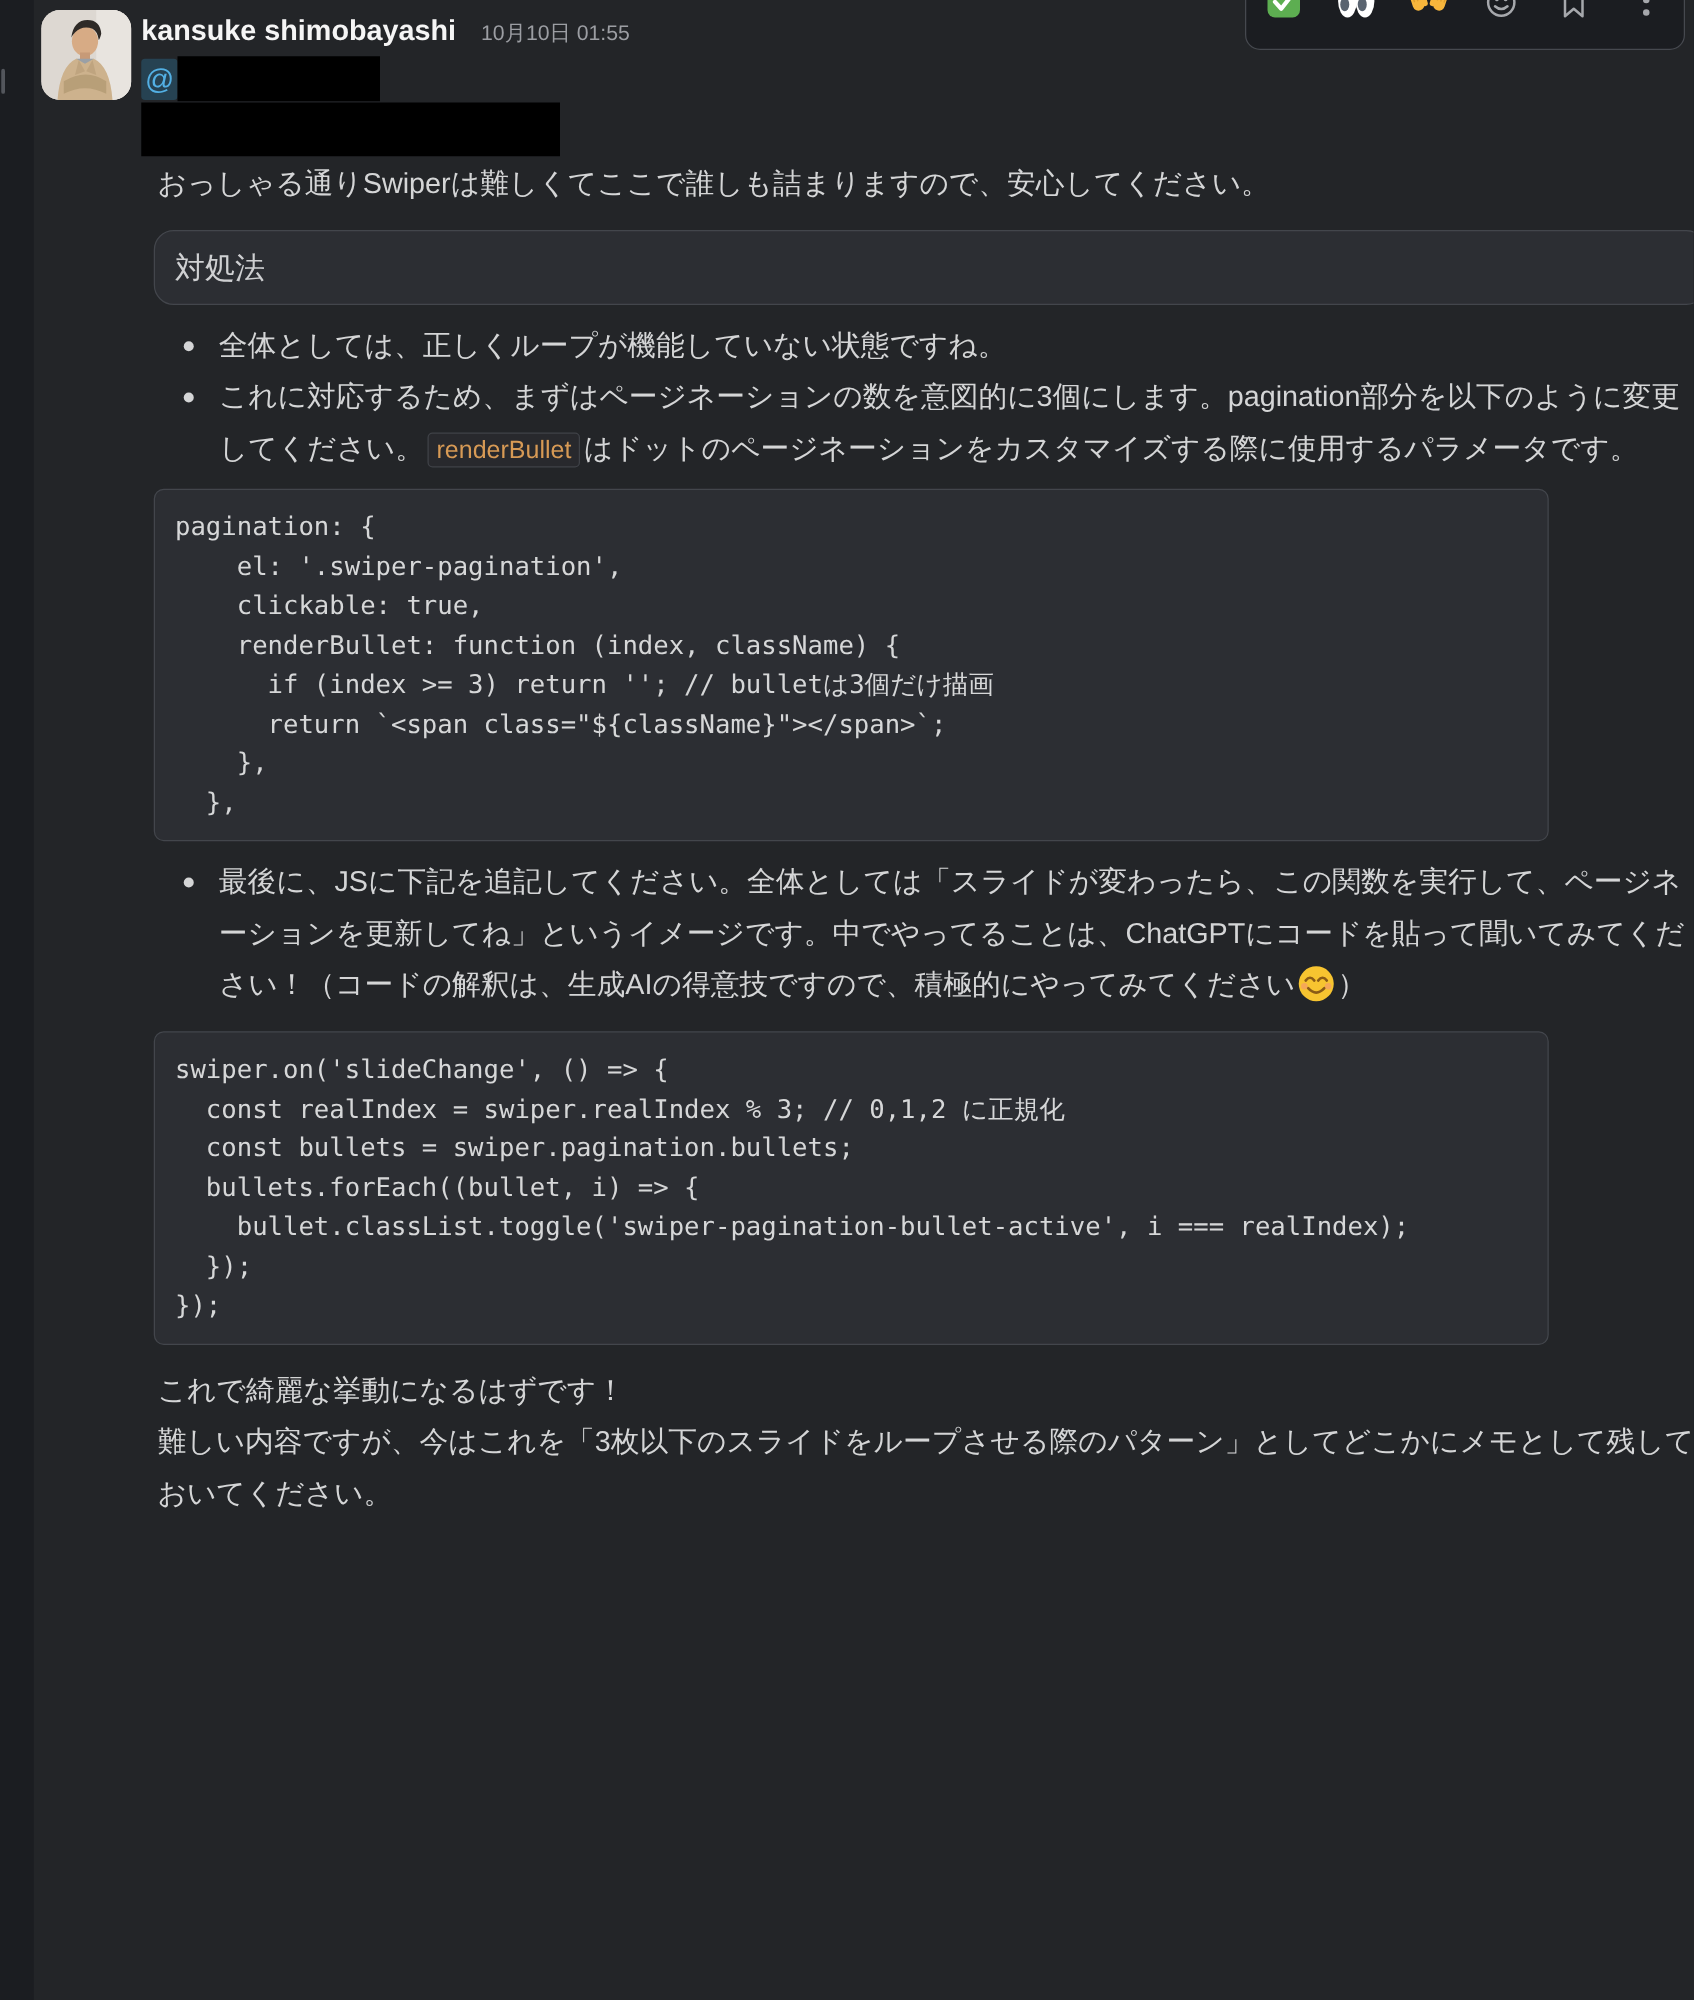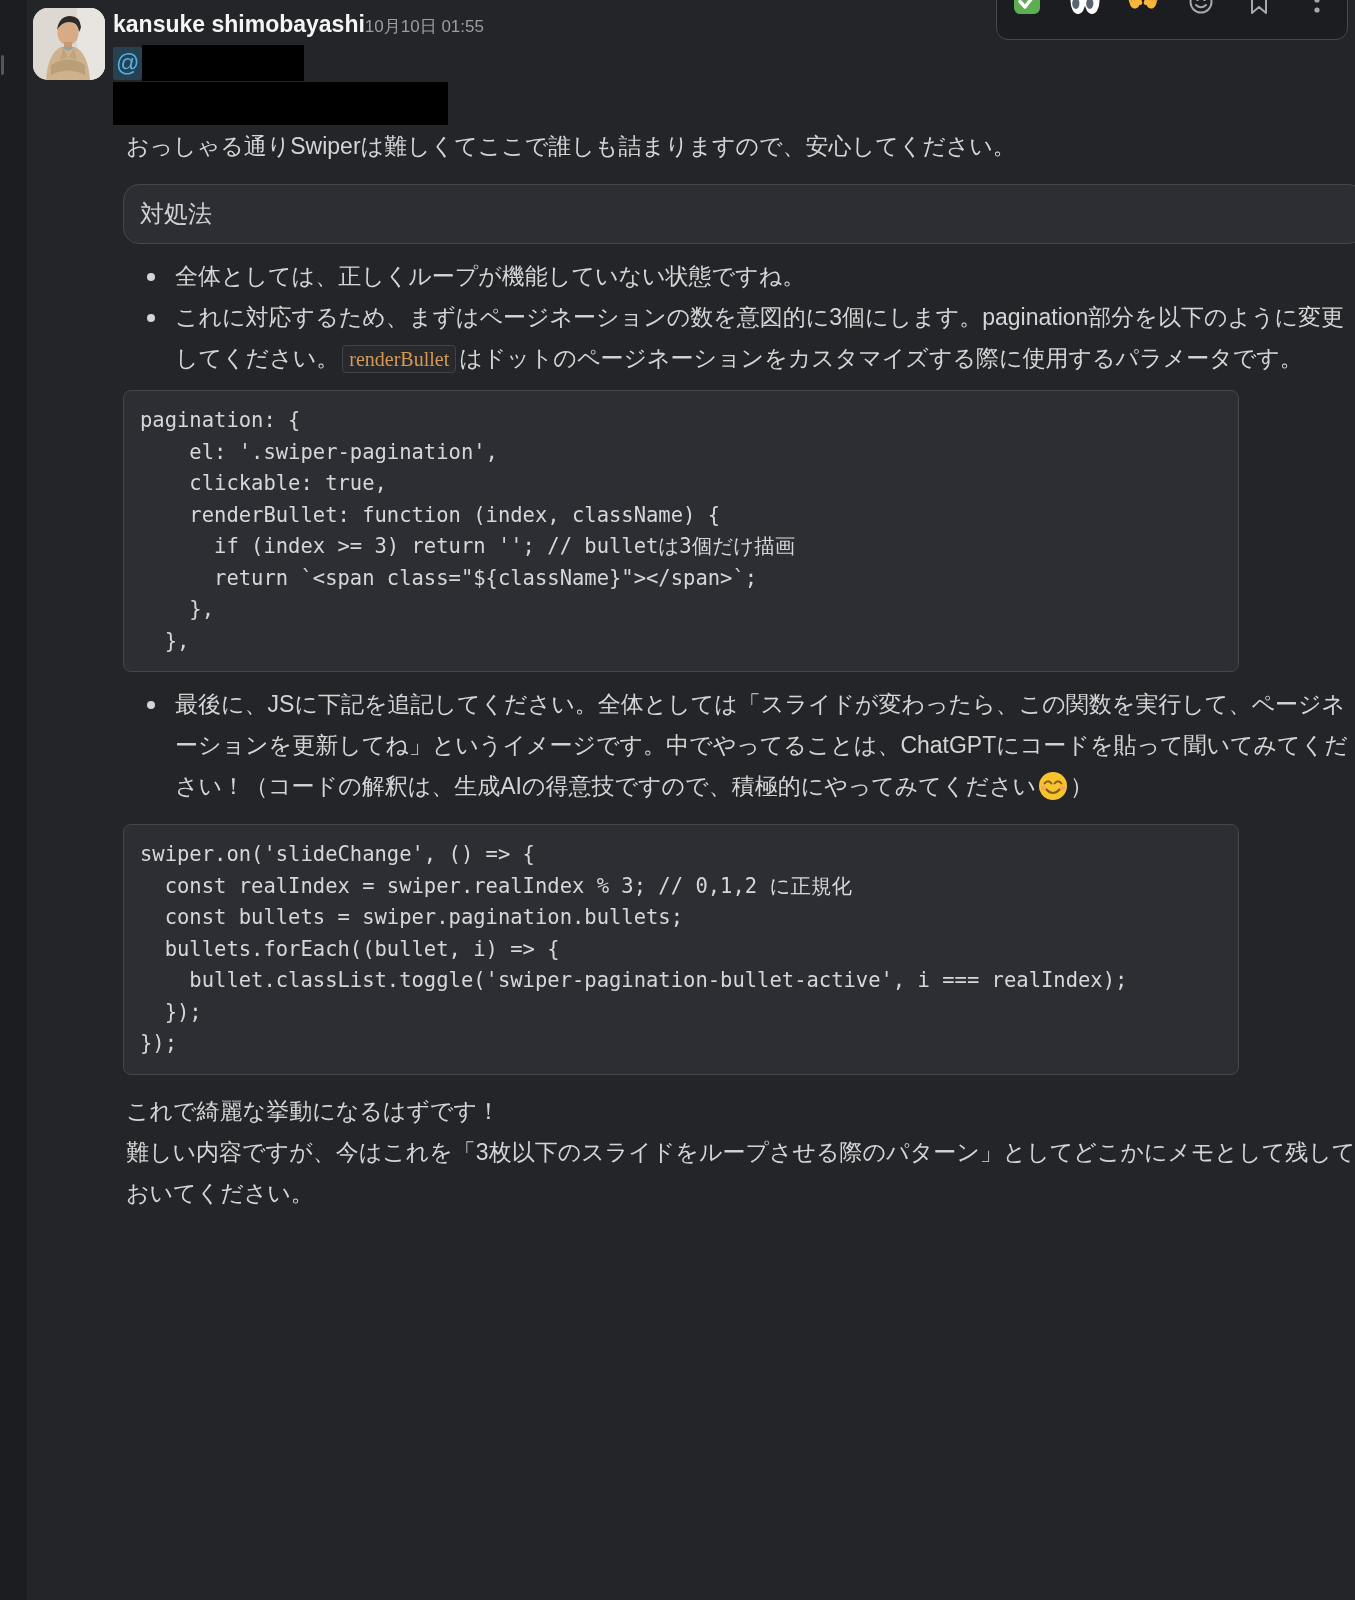--- a/index.html
+++ b/index.html
@@ -5,42 +5,42 @@
   html,body{margin:0;padding:0;background:#222529;}
   .page{position:relative;width:1355px;height:1600px;background:#232528;overflow:hidden;
         font-family:"Liberation Sans","DejaVu Sans",sans-serif;color:#d4d5d6;}
   .left-gutter{position:absolute;left:0;top:0;width:27px;height:1600px;background:#1b1d21;}
   .scroll-thumb{position:absolute;left:1px;top:55px;width:3px;height:20px;background:#53565c;border-radius:2px;}
 
   
   .avatar{position:absolute;left:33px;top:8px;width:72px;height:72px;border-radius:15px;overflow:hidden;background:#ddd8d2;}
   .hdr{position:absolute;left:113px;top:11px;white-space:nowrap;}
   .author{font-size:23px;font-weight:bold;color:#f5f5f5;margin-top:29px;}
-  .ts{font-size:17px;color:#9c9ea3;margin-left:0;}
+  .ts{font-size:17px;color:#9c9ea3;margin-left:20px;}
 
   
   .mention-row{position:absolute;left:113px;top:45px;width:500px;height:80px;}
   .mention-pill{position:absolute;left:0;top:2px;height:33px;min-width:23px;padding:0 3px;
     display:inline-flex;align-items:center;background:#264252;border-radius:3px;
     color:#53b0e4;font-size:23px;}
   .redact1{position:absolute;left:29px;top:0;width:162px;height:36px;background:#000;}
   .redact2{position:absolute;left:0;top:37px;width:335px;height:43px;background:#000;}
 
   
   .content{position:absolute;left:126px;top:126px;width:1240px;}
   .body-text{font-size:23px;line-height:41px;color:#d4d5d6;margin:0;}
   .remedy-box{margin:17px 0 0 -3px;width:1242px;box-sizing:border-box;background:#2c2e33;
     border:1px solid #43464c;border-radius:16px;padding:15px 16px;
     font-family:"DejaVu Sans Mono",monospace;font-size:24px;line-height:28px;color:#cfd0d2;}
   ul.bullets{margin:12px 0 0 0;padding:0;list-style:none;}
   ul.bullets li{position:relative;padding-left:49px;font-size:23px;line-height:41px;color:#d4d5d6;}
   ul.bullets li::before{content:"";position:absolute;left:21px;top:17px;width:8px;height:8px;
     border-radius:50%;background:#d4d5d6;}
   .inline-code{background:#28292d;border:1px solid #3f4247;border-radius:4px;padding:2px 6px;
-    font-family:Liberation Serif, serif;font-size:20px;color:#d79a55;margin:0 3px;}
+    font-family:Liberation Sans, sans-serif;font-size:20px;color:#d79a55;margin:0 3px;}
   pre.codeblock{margin:10px 0 0 -3px;width:1116px;box-sizing:border-box;background:#2c2e33;
     border:1px solid #43464c;border-radius:8px;padding:14px 16px;
     font-family:"DejaVu Sans Mono",monospace;font-size:20.5px;line-height:31.5px;
     color:#d6d7d8;white-space:pre;overflow:hidden;}
   .outro{margin:16px 0 0 0;}
   .emoji-inline{display:inline-block;vertical-align:-7px;margin:0 2px;}
 
   
   .toolbar{position:absolute;left:996px;top:-38px;width:352px;height:78px;box-sizing:border-box;
     background:#1b1d21;border:1px solid #46494f;border-radius:12px;}

